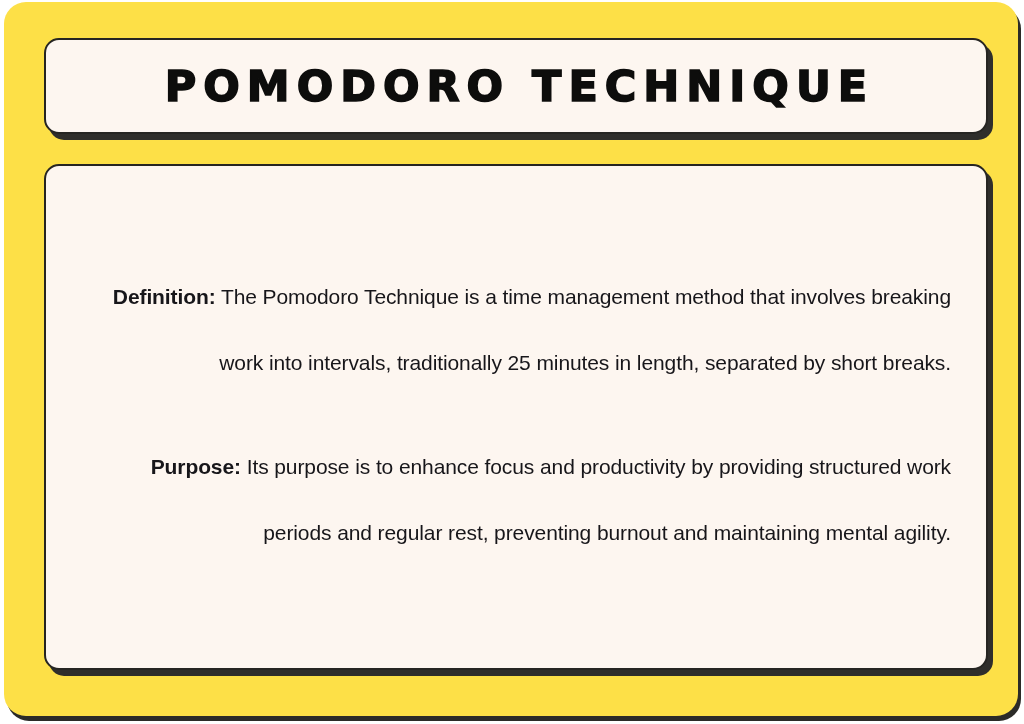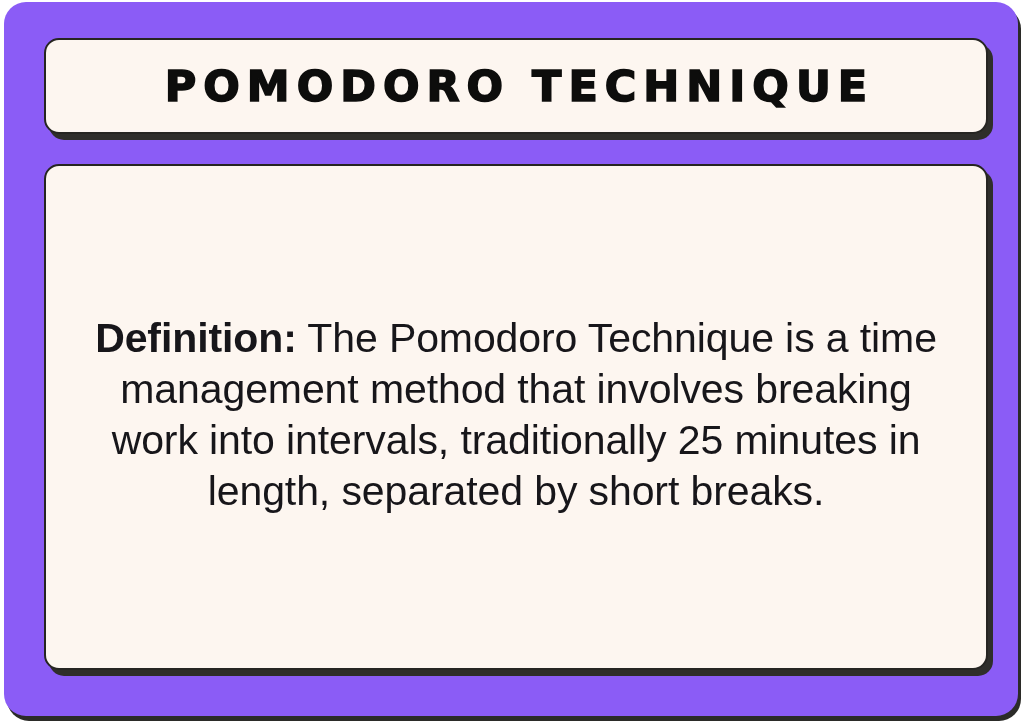--- a/index.html
+++ b/index.html
@@ -21,21 +21,21 @@
     box-sizing: border-box;
   }
 
   
   .green-panel {
     position: absolute;
     left: 4px;
     top: 2px;
     width: 1014px;
     height: 714px;
-    background: #8b5cf6;
+    background: #fde047;
     border-radius: 22px;
     box-shadow: 3px 5px 0 0 #2b2b28;
     box-sizing: border-box;
   }
 
   
   .card {
     position: absolute;
     background: #FDF6F0;
     border: 2.5px solid #262522;
@@ -74,24 +74,24 @@
     height: 506px;
     display: flex;
     flex-direction: column;
     align-items: center;
     justify-content: center;
     padding: 14px 34px 18px 34px;
   }
 
   .para {
     font-family: "Liberation Sans", sans-serif;
-    font-size: 41px;
-    line-height: 51px;
+    font-size: 21px;
+    line-height: 66px;
     color: #17161a;
-    text-align: center;
+    text-align: right;
     max-width: 870px;
     margin: 0;
     letter-spacing: -0.1px;
   }
 
   .para + .para {
     margin-top: 38px;
   }
 
   .para .lead {
@@ -124,18 +124,19 @@
   <div class="green-panel">
 
     <div class="card title-card">
       <div class="poster-title">POMODORO TECHNIQUE</div>
     </div>
 
     <div class="card body-card">
 
       <p class="para"><span class="lead">Definition:</span><span> The Pomodoro Technique is a time management method that involves breaking work into intervals, traditionally 25 minutes in length, separated by short breaks.</span></p>
 
+      <p class="para"><span class="lead">Purpose:</span><span> Its purpose is to enhance focus and productivity by providing structured work periods and regular rest, preventing burnout and maintaining mental agility.</span></p>
 
     </div>
 
 
   </div>
 </div>
 
 </body></html>

